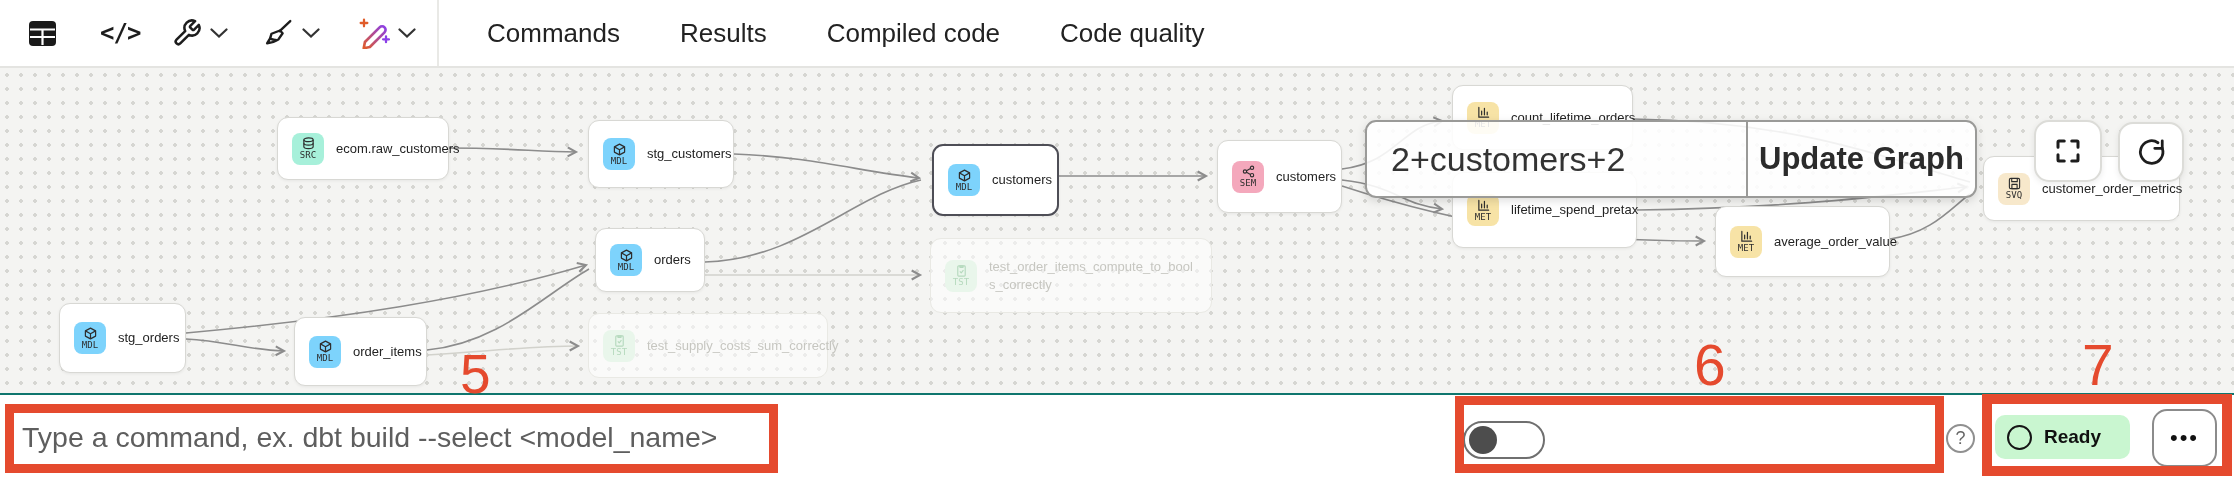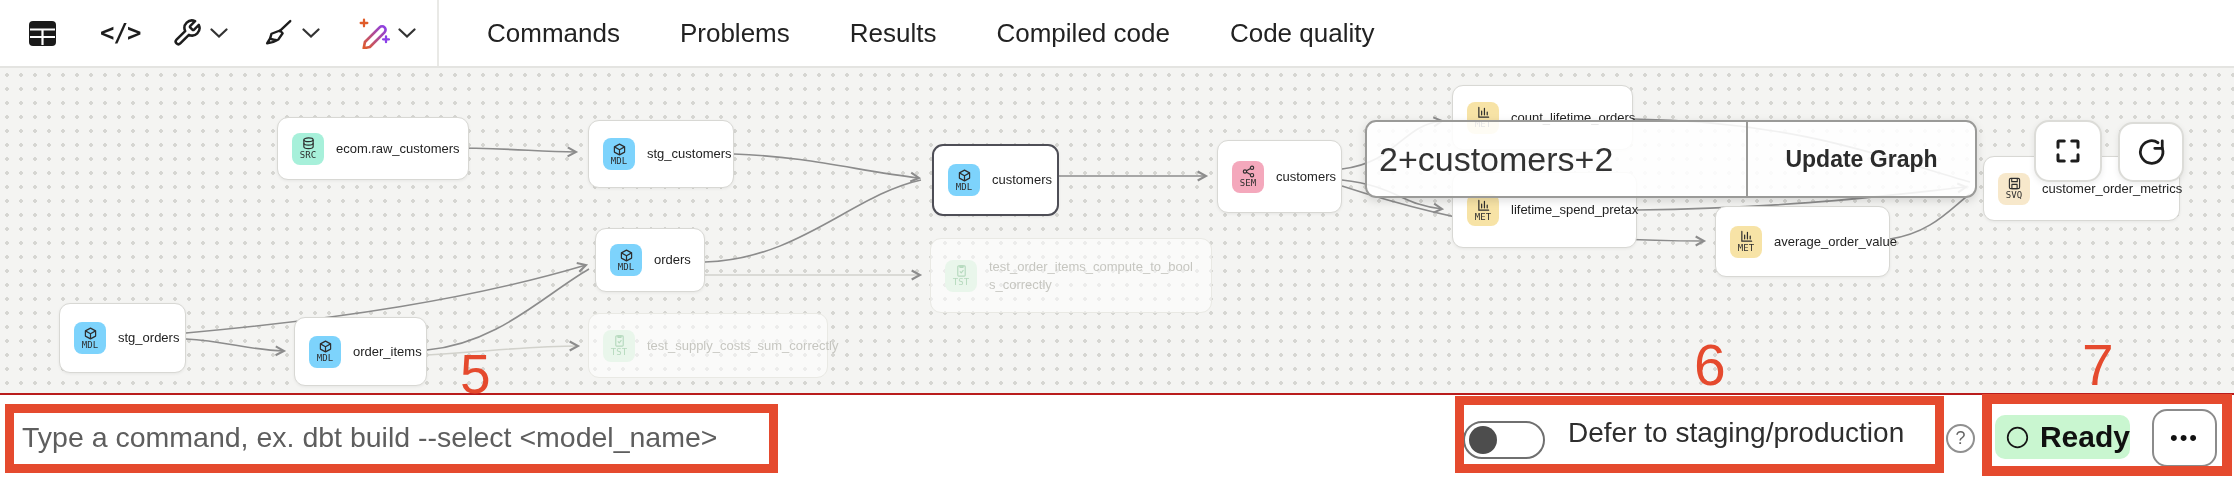--- a/index.html
+++ b/index.html
@@ -34,62 +34,62 @@
   .node.faded { background:rgba(255,255,255,.55); border-color:#e9e9e4; box-shadow:none; }
   .node-label { font-size:13px; color:#232323; line-height:1.35; }
   .node.faded .node-label { color:#c6c6c0; }
   .badge { width:32px; height:32px; border-radius:8px; flex:0 0 32px; display:flex; flex-direction:column;
            align-items:center; justify-content:center; color:#2e2e2e; }
   .badge svg { display:block; }
   .badge-code { font-family:"DejaVu Sans Mono", monospace; font-size:9px; line-height:9px; margin-top:1px; }
   .b-src{background:#a7f0da;} .b-mdl{background:#7dd3fc;} .b-sem{background:#f4a8bc;}
   .b-met{background:#f7e3a6;} .b-svq{background:#f7e8cb;}
   .node.faded .b-tst{background:#e9f6eb; color:#b5d9bd;}
-  #n0{left:277px; top:49px;  width:192px; height:63px;}
+  #n0{left:277px; top:49px;  width:172px; height:63px;}
   #n1{left:588px; top:52px;  width:146px; height:68px;}
   #n2{left:932px; top:76px;  width:127px; height:72px;}
   #n3{left:595px; top:160px; width:110px; height:64px;}
   #n4{left:59px;  top:235px; width:127px; height:70px;}
   #n5{left:294px; top:249px; width:133px; height:69px;}
   #n6{left:930px; top:170px; width:282px; height:75px;}
   #n6 .node-label{width:212px; word-break:break-all;}
   #n7{left:588px; top:245px; width:240px; height:65px;}
   #n8{left:1452px; top:17px;  width:181px; height:65px;}
   #n9{left:1452px; top:104px; width:185px; height:76px;}
   #n10{left:1715px; top:138px; width:175px; height:71px;}
   #n11{left:1983px; top:88px;  width:197px; height:65px;}
 
   
   #overlay { position:absolute; left:1365px; top:52px; width:612px; height:78px; z-index:3; display:flex;
              background:rgba(255,255,255,.88); border:2px solid #9a9a98; border-radius:11px;
              box-shadow:0 3px 10px rgba(0,0,0,.13); align-items:stretch; }
-  #overlay-selection { flex:1; display:flex; align-items:center; padding-left:12px; font-size:34px; color:#333; }
+  #overlay-selection { flex:1; display:flex; align-items:center; padding-left:24px; font-size:34px; color:#333; }
   #overlay-divider { width:2px; background:#9a9a98; }
   #update-graph { width:227px; display:flex; align-items:center; justify-content:center;
-                  font-size:23px; font-weight:700; color:#2b2b2b; cursor:pointer; }
+                  font-size:31px; font-weight:700; color:#2b2b2b; cursor:pointer; }
 
   .float-btn { position:absolute; z-index:4; background:#fff; border:2px solid #dcdcd8; border-radius:15px;
                box-shadow:0 2px 6px rgba(0,0,0,.08); display:flex; align-items:center; justify-content:center; cursor:pointer; }
   #btn-fit { left:2034px; top:52px; width:68px; height:62px; }
   #btn-refresh { left:2118px; top:54px; width:66px; height:60px; }
 
   
-  #bottombar { position:absolute; left:0; top:393px; width:2234px; height:85px; background:#fff; border-top:2px solid #b91c1c; }
+  #bottombar { position:absolute; left:0; top:393px; width:2234px; height:85px; background:#fff; border-top:2px solid #0f766e; }
   #command-input { position:absolute; left:22px; top:14px; width:1330px; height:56px; border:none; outline:none;
                    font-family:"Liberation Sans", sans-serif; font-size:28.5px; color:#333; background:transparent; }
   #command-input::placeholder { color:#5e5e5e; opacity:1; }
   #defer-toggle { position:absolute; left:1463px; top:26px; width:82px; height:38px; border:2px solid #6f6f6f;
                   border-radius:19px; background:#fff; cursor:pointer; }
   #defer-knob { position:absolute; left:4px; top:3px; width:28px; height:28px; border-radius:50%; background:#4d4d4d; }
   #defer-label { position:absolute; left:1568px; top:22px; font-size:28px; font-weight:500; color:#2e2e2e; white-space:nowrap; }
   #help-circle { position:absolute; left:1946px; top:29px; width:29px; height:29px; border:2px solid #909090; border-radius:50%;
                  display:flex; align-items:center; justify-content:center; font-size:18px; color:#666; cursor:pointer; }
   #ready-btn { position:absolute; left:1995px; top:20px; width:135px; height:44px; background:#c9f6d0; border-radius:10px;
                display:flex; align-items:center; gap:11px; padding-left:11px; cursor:pointer; }
-  #ready-label { font-size:30px; font-weight:600; color:#101010;text-align:right; }
+  #ready-label { font-size:19px; font-weight:600; color:#101010;text-align:right; }
   #menu-btn { position:absolute; left:2152px; top:14px; width:65px; height:58px; background:#fff; border:2px solid #8b8b8b;
               border-radius:15px; display:flex; align-items:center; justify-content:center; cursor:pointer;
               font-size:22px; letter-spacing:2px; color:#111; }
 
   
   .anno-box { position:absolute; border:9px solid #e54a2e; z-index:10; pointer-events:none; }
   #anno-box-5 { left:5px;    top:404px; width:773px; height:69px; }
   #anno-box-6 { left:1455px; top:396px; width:489px; height:77px; }
   #anno-box-7 { left:1982px; top:394px; width:250px; height:82px; border-width:10px; }
   .anno-num { position:absolute; color:#e54a2e; font-weight:500; z-index:10; pointer-events:none; }
@@ -142,21 +142,20 @@
         <path d="M4.5 2 v5 M2 4.5 h5" stroke="#e05c2a" stroke-width="1.7"></path>
         <path d="M21 14.5 v4.4 M18.8 16.7 h4.4" stroke="#8b3fe8" stroke-width="1.7"></path>
       </svg>
       <svg width="18" height="10" viewBox="0 0 18 10" fill="none" stroke="#333" stroke-width="2.2" stroke-linecap="round">
           <path d="M1.5 1.5 L9 8.5 L16.5 1.5"></path>
         </svg>
     </div>
     <div id="toolbar-divider"></div>
     <div id="tabs">
       <div class="tab">Commands</div>
-      <div class="tab">Problems</div>
       <div class="tab">Results</div>
       <div class="tab">Compiled code</div>
       <div class="tab">Code quality</div>
     </div>
   </div>
 
   <div id="graph">
     <svg id="edges" width="2234" height="325" viewBox="0 0 2234 325">
       <defs>
         <marker id="arr" viewBox="0 0 10 10" refX="8" refY="5" markerWidth="8" markerHeight="8" orient="auto-start-reverse">
@@ -349,21 +348,20 @@
           <path d="M21 9 A 9 9 0 1 1 17.6 4.6"></path>
       </svg>
     </div>
   </div>
 
   <div id="bottombar">
     <input id="command-input" type="text" placeholder="Type a command, ex. dbt build --select &lt;model_name&gt;" style="">
     <div id="defer-toggle">
       <div id="defer-knob"></div>
     </div>
-    <div id="defer-label">Defer to staging/production</div>
     <div id="help-circle">?</div>
     <div id="ready-btn">
       <svg width="27" height="27" viewBox="0 0 27 27">
         <circle cx="13.5" cy="13.5" r="11.5" fill="none" stroke="#151515" stroke-width="2"></circle>
       </svg>
       <span id="ready-label">Ready</span>
     </div>
     <div id="menu-btn">
       <span>•••</span>
     </div>

